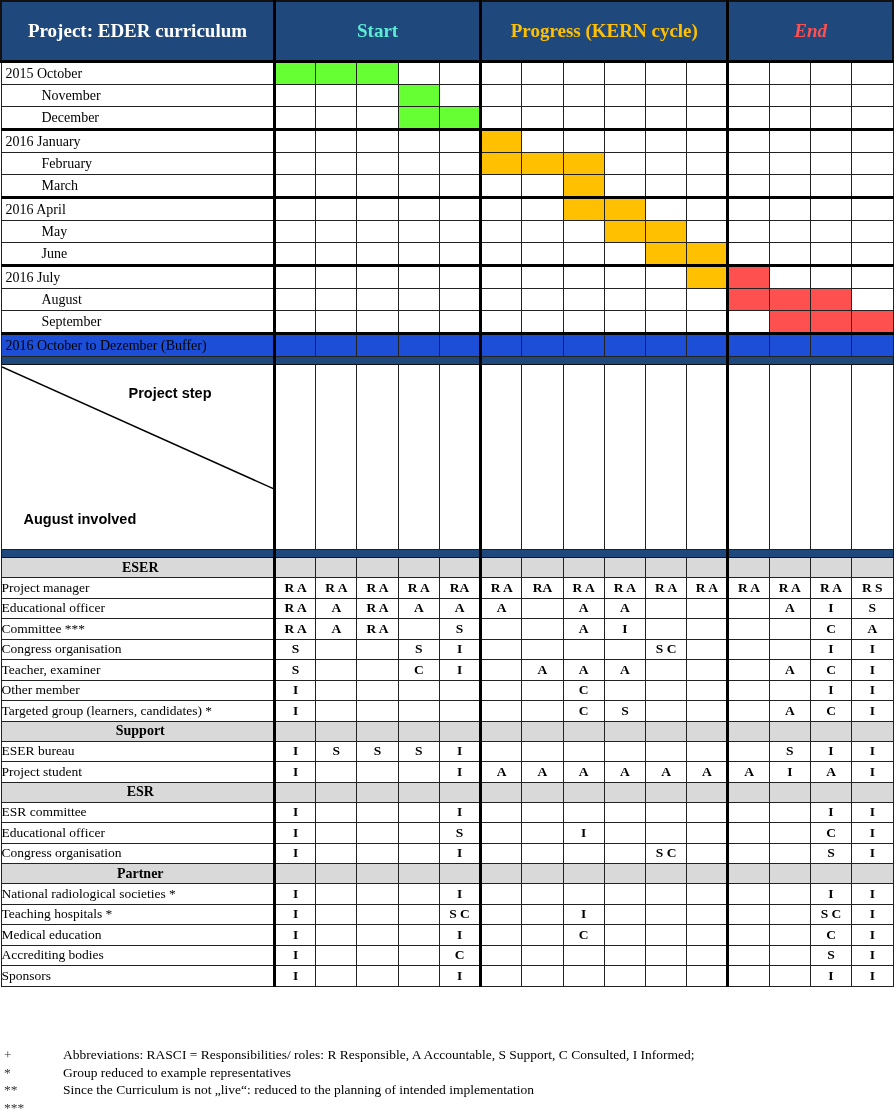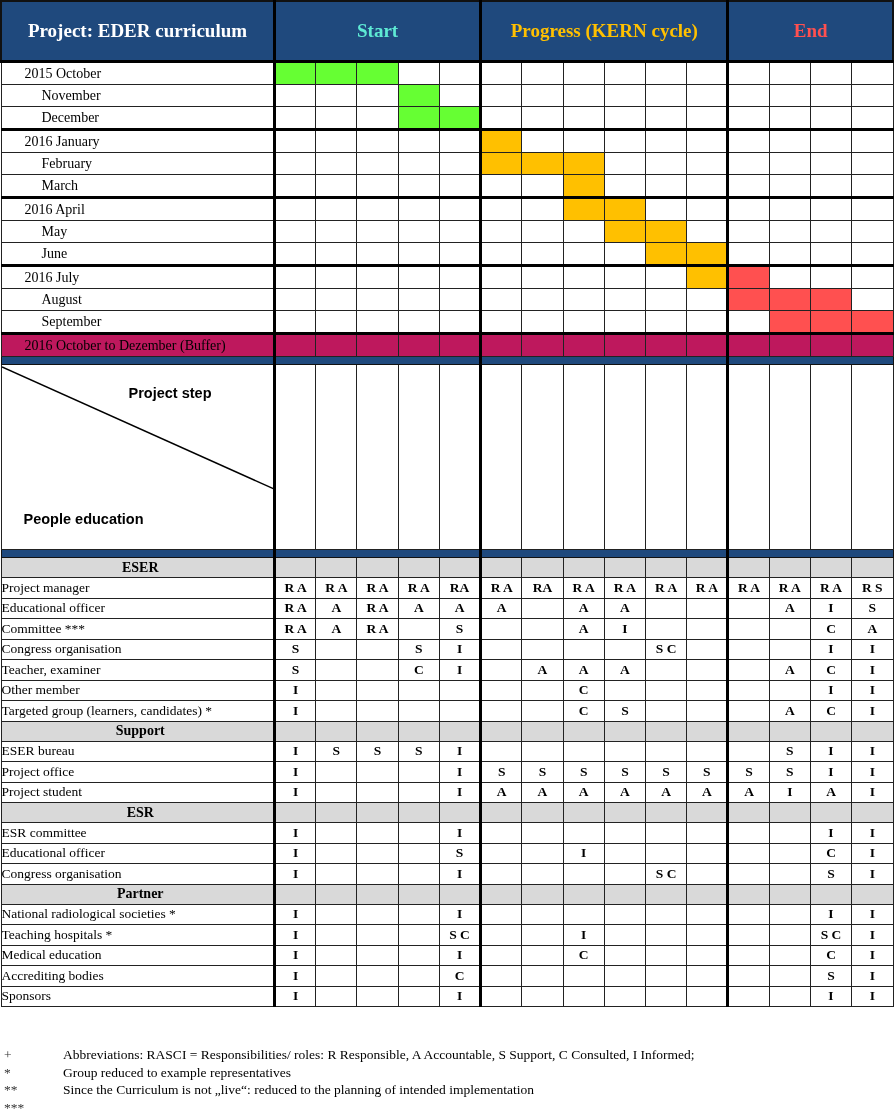--- a/index.html
+++ b/index.html
@@ -6,24 +6,24 @@
   body{width:896px;height:1119px;position:relative;font-family:"Liberation Serif","DejaVu Serif",serif;color:#000;overflow:hidden;}
   #grid{position:absolute;left:0;top:0;width:724px;}
   table{border-collapse:collapse;table-layout:fixed;width:894px;}
   td{border:1.5px solid #222;padding:0;overflow:hidden;white-space:nowrap;}
   col.c0{width:272px;}
   col.cs{width:41px;}
   .hdr td{background:#1f497d;height:58px;font-weight:bold;font-size:19px;text-align:center;border:2px solid #111;}
   .hdr td.title{color:#fff;}
   .thick-l{border-left:3px solid #000 !important;}
   .month td{height:21px;font-size:14px;background:#fff;}
-  .month td.lbl{padding-left:23px;}
+  .month td.lbl{padding-left:4px;}
   .month td.lbl.sub{padding-left:40px;margin-top:8px;}
   .month.yr td{border-top:3px solid #000;}
-  .month.buffer td{background:#be185d;}
+  .month.buffer td{background:#1d4ed8;}
   .sep td{background:#1f497d;height:7px;border:1.5px solid #111;}
   .steps td{height:180px;vertical-align:bottom;background:#fff;padding-left:40px;}
   .steps td.corner{position:relative;}
   .steps .vt{writing-mode:vertical-rl;transform:rotate(180deg);font-weight:bold;font-size:13.5px;white-space:normal;line-height:15px;padding:6px 0 6px 0;text-align:left;display:inline-block;max-height:170px;}
   .steps td.vcell{text-align:center;}
   .corner svg{position:absolute;left:0;top:0;}
   .corner .ps{position:absolute;left:127px;top:20px;font-family:"Liberation Sans","DejaVu Sans",sans-serif;font-weight:bold;font-size:14.5px;}
   .corner .pi{position:absolute;left:22px;top:146px;font-family:"Liberation Sans","DejaVu Sans",sans-serif;font-weight:bold;font-size:14.5px;}
   .grp td{background:#d9d9d9;height:19px;font-weight:bold;font-size:14px;}
   .grp td.lbl{padding-left:6px;text-align:center;}
@@ -58,21 +58,21 @@
         <col class="cs">
         <col class="cs">
         <col class="cs">
         <col class="cs">
       </colgroup>
     <tbody id="tbody">
         <tr class="hdr">
           <td class="title">Project: EDER curriculum</td>
           <td class="thick-l" colspan="5" style="color: #5eead4;">Start</td>
           <td class="thick-l" colspan="6" style="color: rgb(255, 192, 0);">Progress (KERN cycle)</td>
-          <td class="thick-l" colspan="4" style="color: rgb(255, 80, 80);">End</td>
+          <td class="thick-l" colspan="4" style="color: rgb(255, 80, 80); font-style: italic;">End</td>
         </tr>
         <tr class="month yr">
           <td class="lbl">2015 October</td>
           <td class="thick-l green"></td>
           <td class="green"></td>
           <td class="green"></td>
           <td></td>
           <td></td>
           <td class="thick-l "></td>
           <td></td>
@@ -306,21 +306,21 @@
           <td class="thick-l" colspan="5"></td>
           <td class="thick-l" colspan="6"></td>
           <td class="thick-l" colspan="4"></td>
         </tr>
         <tr class="steps">
           <td class="corner">
             <svg width="272" height="182">
               <line x1="0" y1="2" x2="272" y2="124" stroke="#000" stroke-width="1.5"></line>
             </svg>
             <span class="ps">Project step</span>
-            <span class="pi">People education</span>
+            <span class="pi">August involved</span>
           </td>
           <td class="vcell thick-l"><span class="vt">Project definition</span></td>
           <td class="vcell"><span class="vt">Brainstorming</span></td>
           <td class="vcell"><span class="vt">SWOT analysis</span></td>
           <td class="vcell"><span class="vt">Strategic concept</span></td>
           <td class="vcell"><span class="vt">Defining framework</span></td>
           <td class="vcell thick-l"><span class="vt">1: General needs assessment</span></td>
           <td class="vcell"><span class="vt">2: Targeted needs assessment *</span></td>
           <td class="vcell"><span class="vt">3: Learning objectives</span></td>
           <td class="vcell"><span class="vt">4: Educational methods</span></td>
@@ -506,38 +506,20 @@
           <td class="val">S</td>
           <td class="val">S</td>
           <td class="val">I</td>
           <td class="val thick-l"></td>
           <td class="val"></td>
           <td class="val"></td>
           <td class="val"></td>
           <td class="val"></td>
           <td class="val"></td>
           <td class="val thick-l"></td>
-          <td class="val">S</td>
-          <td class="val">I</td>
-          <td class="val">I</td>
-        </tr>
-        <tr class="role">
-          <td class="lbl">Project office</td>
-          <td class="val thick-l">I</td>
-          <td class="val"></td>
-          <td class="val"></td>
-          <td class="val"></td>
-          <td class="val">I</td>
-          <td class="val thick-l">S</td>
-          <td class="val">S</td>
-          <td class="val">S</td>
-          <td class="val">S</td>
-          <td class="val">S</td>
-          <td class="val">S</td>
-          <td class="val thick-l">S</td>
           <td class="val">S</td>
           <td class="val">I</td>
           <td class="val">I</td>
         </tr>
         <tr class="role">
           <td class="lbl">Project student</td>
           <td class="val thick-l">I</td>
           <td class="val"></td>
           <td class="val"></td>
           <td class="val"></td>

